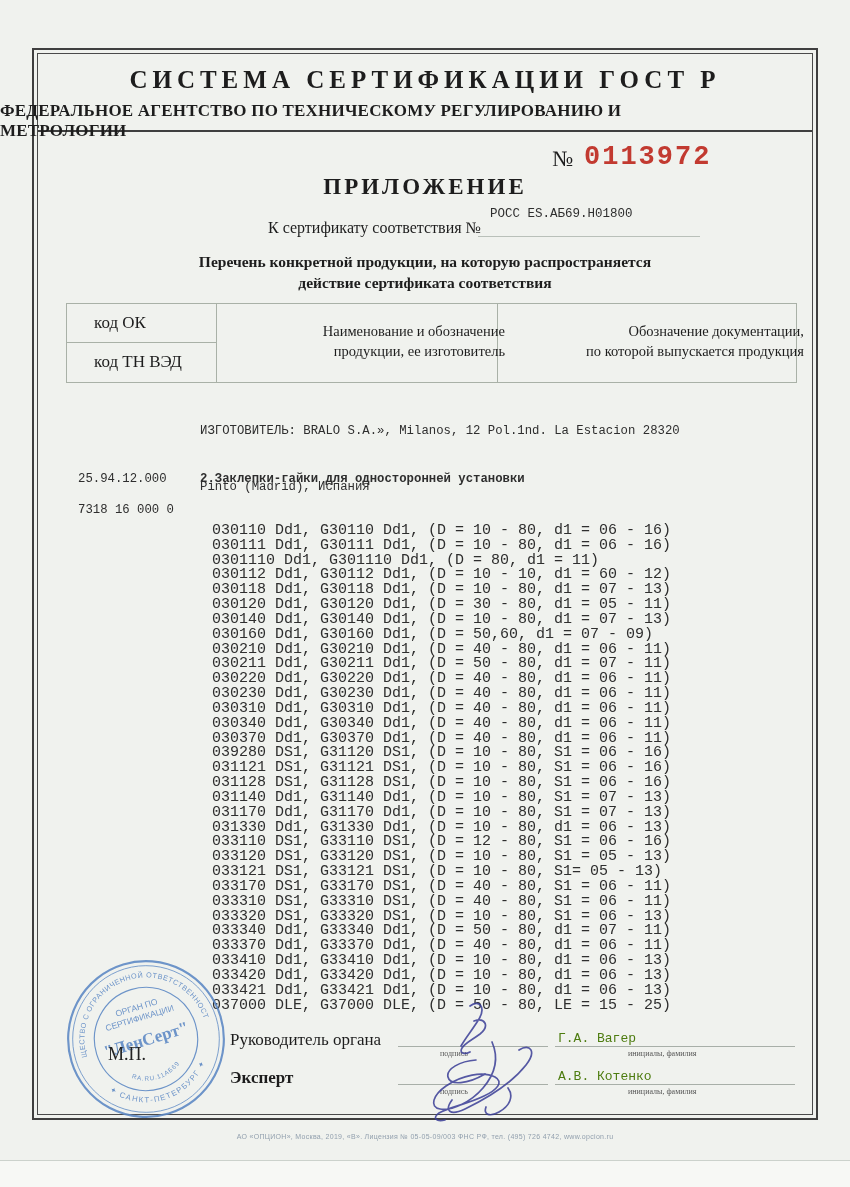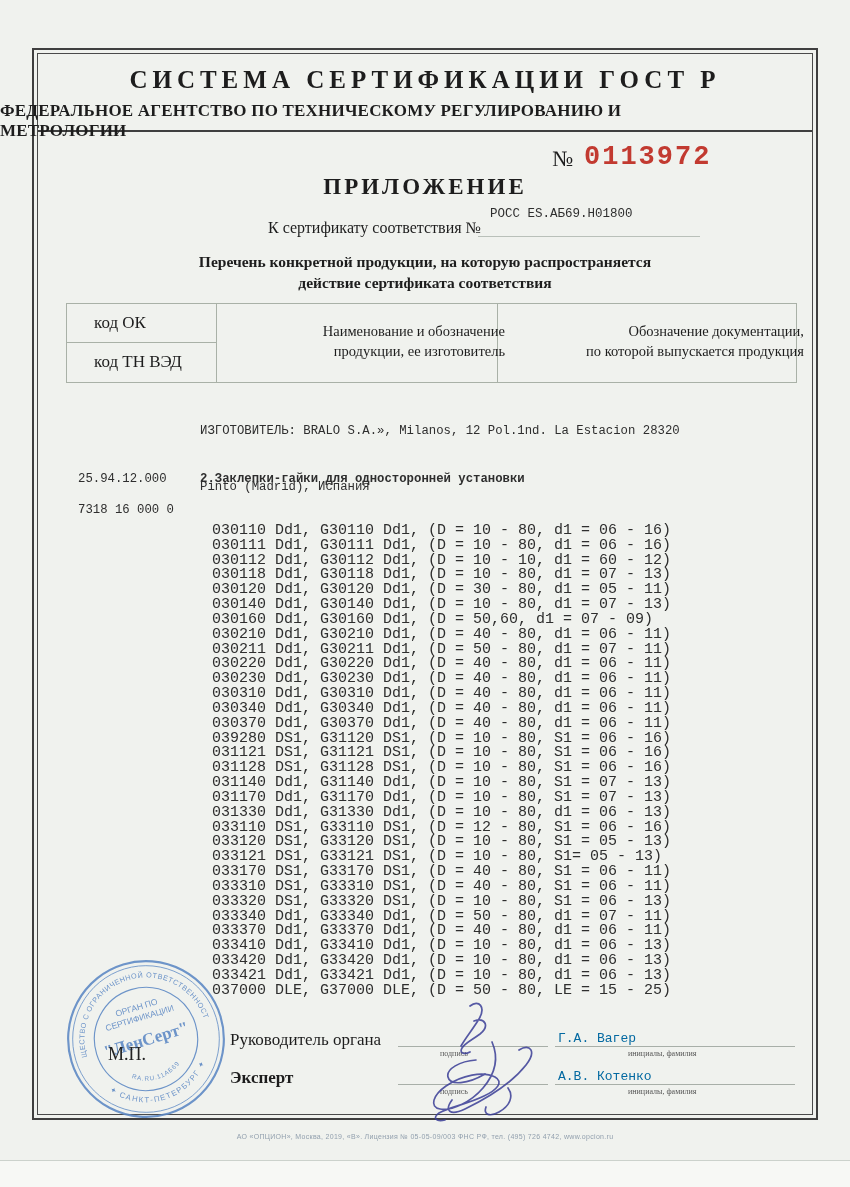--- a/index.html
+++ b/index.html
@@ -41,21 +41,21 @@
   .okcode{left:78px; top:472px; font-size:12.3px;}
   .prodtitle{left:200px; top:472px; font-size:12.3px;font-weight:bold;}
   .tnved{left:78px; top:503px; font-size:12.3px;}
   .code-list{left:200px; top:524px; font-size:15px;margin-left:12px;}
   .code-line{height:14.83px; line-height:14.83px; white-space:pre;}
   
   .role1{left:230px; top:1030px; font-size:17px; font-weight:normal;}
   .role2{left:230px; top:1068px; font-size:17px; font-weight:bold;}
   .sig-line{height:1px; background:#a8afa8;}
   .cap{font-size:8px; color:#555; }
-  .name{font-family:"Liberation Mono", monospace; font-size:13px; color:#0369a1;}
+  .name{font-family:"Liberation Mono", monospace; font-size:13px; color:#4d7c0f;}
   .mp{left:108px; top:1044px; font-size:18px; color:#222;}
   
   .stamp{left:60px; top:953px; width:172px; height:172px; transform:rotate(-17deg); opacity:0.88;}
   .sigs{left:0; top:0; width:850px; height:1187px; pointer-events:none;}
   
   .footer{left:0; top:1133px; width:850px; text-align:center;
     font-size:7px; color:#92a0ae; font-family:"Liberation Sans", sans-serif; letter-spacing:0.3px;}
   .scan-edge{left:0; top:1160px; width:850px; height:1px; background:#ccd2cc;}
   .scan-bottom{left:0; top:1161px; width:850px; height:26px; background:#f7f8f5;}
 </style>
@@ -105,20 +105,21 @@
     <div>Pinto (Madrid), Испания</div>
   </div>
 
   <div class="abs okcode mono">25.94.12.000</div>
   <div class="abs prodtitle mono">2.Заклепки-гайки для односторонней установки</div>
   <div class="abs tnved mono">7318 16 000 0</div>
 
   <div class="abs code-list mono">
       <div class="code-line">030110 Dd1, G30110 Dd1, (D = 10 - 80, d1 = 06 - 16)</div>
       <div class="code-line">030111 Dd1, G30111 Dd1, (D = 10 - 80, d1 = 06 - 16)</div>
+      <div class="code-line">0301110 Dd1, G301110 Dd1, (D = 80, d1 = 11)</div>
       <div class="code-line">030112 Dd1, G30112 Dd1, (D = 10 - 10, d1 = 60 - 12)</div>
       <div class="code-line">030118 Dd1, G30118 Dd1, (D = 10 - 80, d1 = 07 - 13)</div>
       <div class="code-line">030120 Dd1, G30120 Dd1, (D = 30 - 80, d1 = 05 - 11)</div>
       <div class="code-line">030140 Dd1, G30140 Dd1, (D = 10 - 80, d1 = 07 - 13)</div>
       <div class="code-line">030160 Dd1, G30160 Dd1, (D = 50,60, d1 = 07 - 09)</div>
       <div class="code-line">030210 Dd1, G30210 Dd1, (D = 40 - 80, d1 = 06 - 11)</div>
       <div class="code-line">030211 Dd1, G30211 Dd1, (D = 50 - 80, d1 = 07 - 11)</div>
       <div class="code-line">030220 Dd1, G30220 Dd1, (D = 40 - 80, d1 = 06 - 11)</div>
       <div class="code-line">030230 Dd1, G30230 Dd1, (D = 40 - 80, d1 = 06 - 11)</div>
       <div class="code-line">030310 Dd1, G30310 Dd1, (D = 40 - 80, d1 = 06 - 11)</div>

